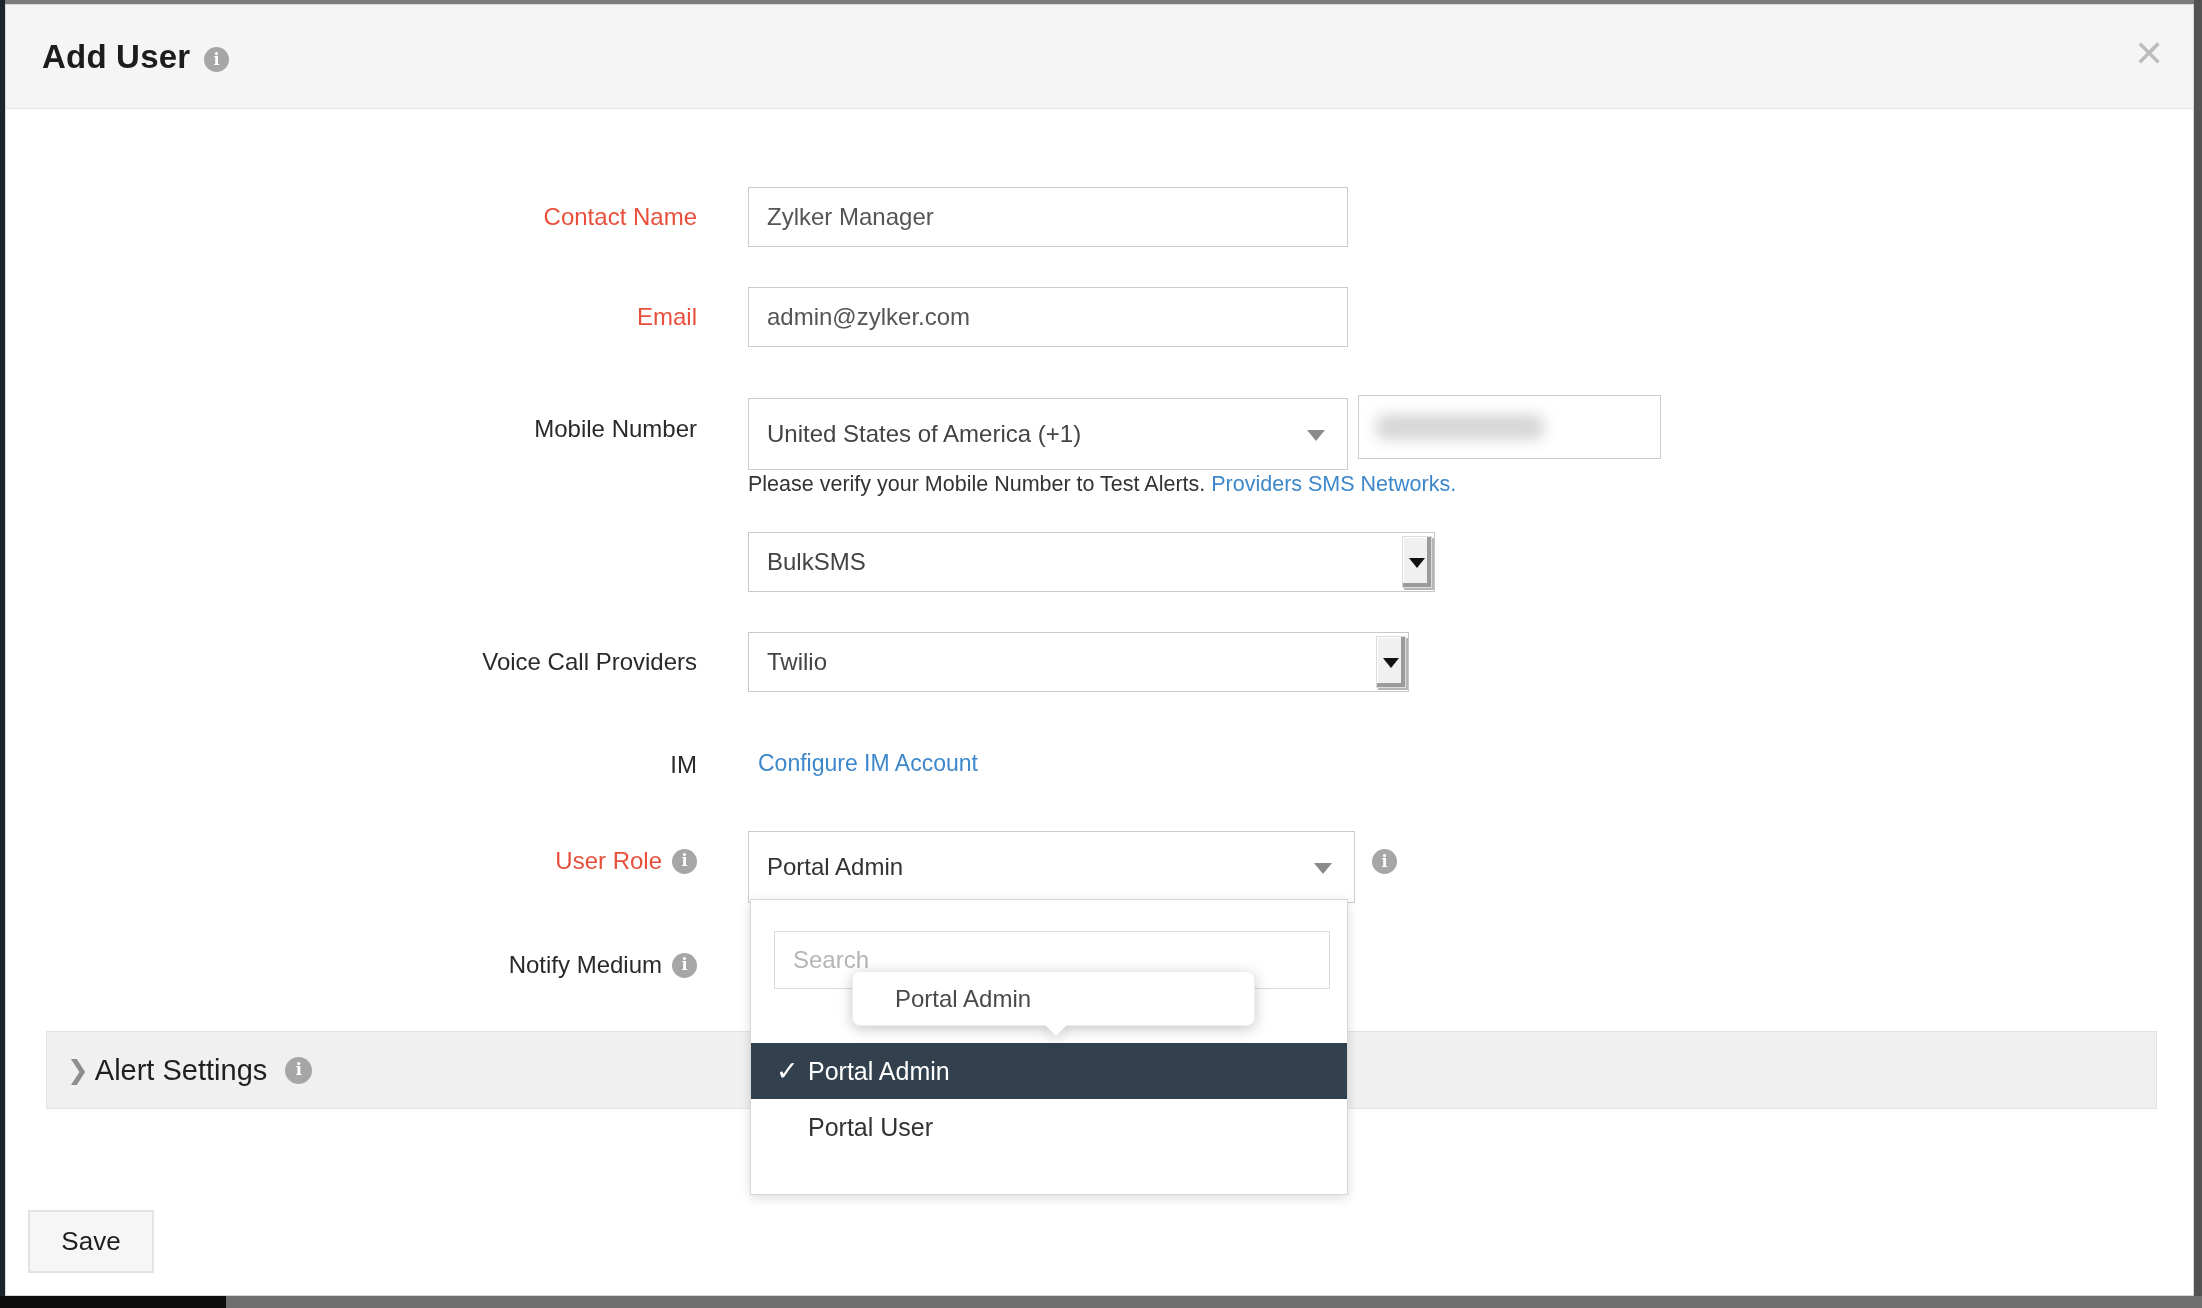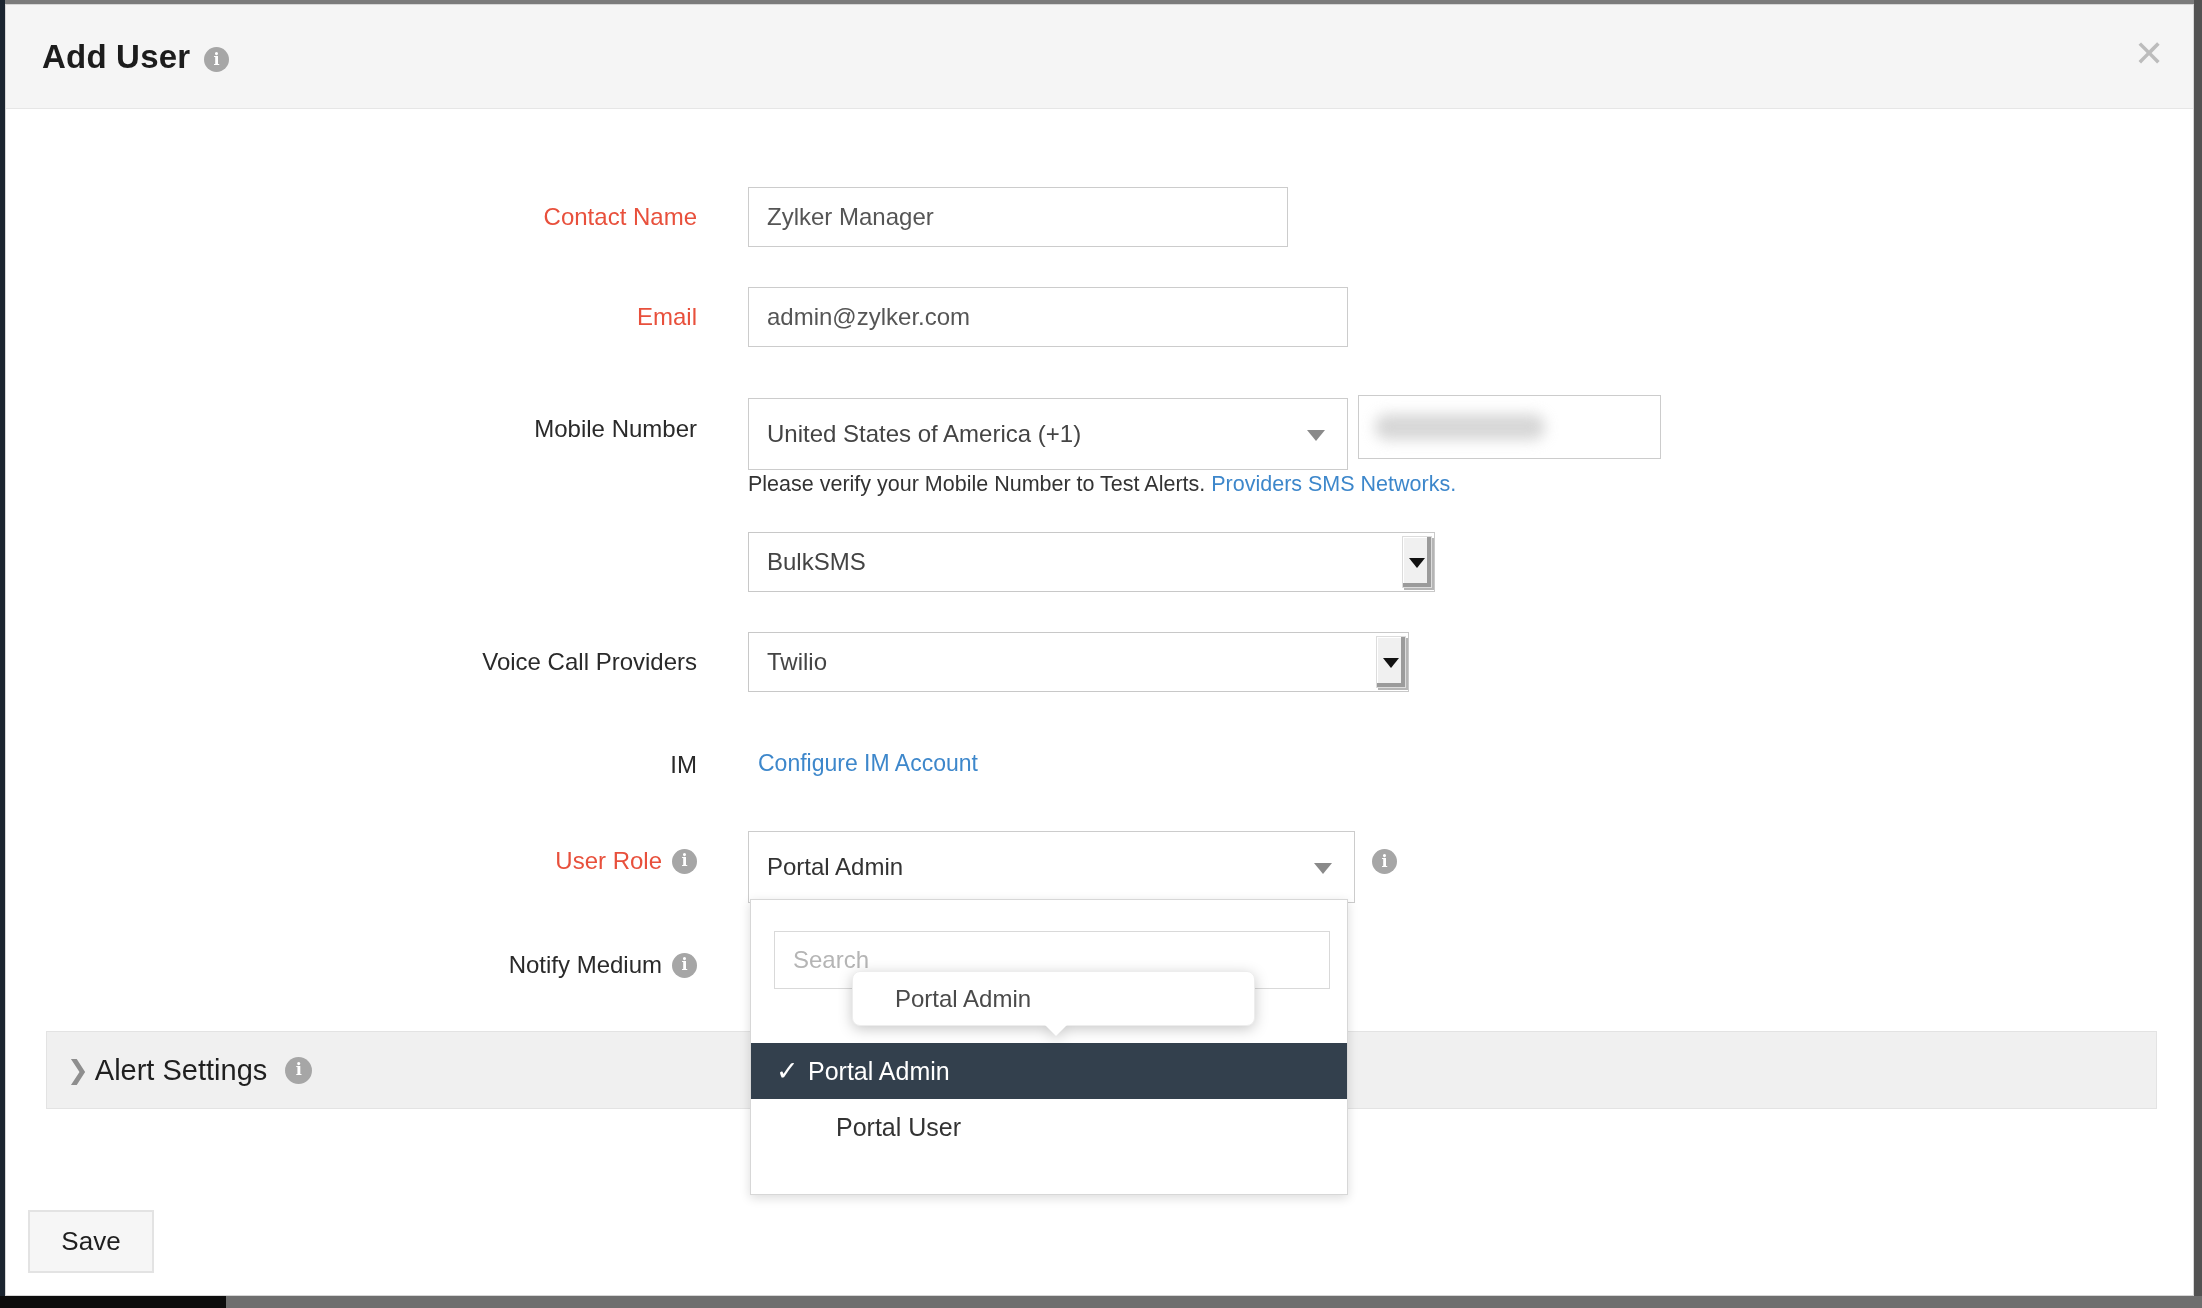--- a/index.html
+++ b/index.html
@@ -67,21 +67,21 @@
               border:1px solid #d7d7d7; box-shadow:0 3px 10px rgba(0,0,0,.14); z-index:20; }
   .dd-search { position:absolute; left:23px; top:31px; width:556px; height:58px; border:1px solid #d9d9d9;
                font-size:24px; color:#555; padding:0 18px; font-family:"Liberation Sans","DejaVu Sans",sans-serif; }
   .dd-search::placeholder { color:#b5b5b5; }
   .dd-option { position:absolute; left:0; width:100%; height:56px; display:flex; align-items:center;
                font-size:25px; color:#333333; cursor:pointer; }
   .dd-option .check { width:32px; margin-left:25px; font-size:27px; color:#ffffff; }
   .dd-option.selected { background:#33404d; color:#ffffff; }
   .dd-option .opt-label { margin-left:0; }
   .dd-option:not(.selected) .check { visibility:hidden; }
-  .opt-1 { top:143px; } .opt-2 { top:199px;padding-left:28px; }
+  .opt-1 { top:143px; } .opt-2 { top:199px; }
 
   
   .tooltip-wrap { position:absolute; left:852px; top:971px; z-index:30; filter:drop-shadow(0 3px 7px rgba(0,0,0,.22)); }
   .tooltip { width:403px; height:55px; background:#ffffff; border:1px solid #ededed; border-radius:8px;
              display:flex; align-items:center; padding-left:42px; font-size:24px; color:#4a4a4a; }
   .tooltip-caret { position:absolute; left:193px; top:54px; width:0; height:0;
                    border-left:11px solid transparent; border-right:11px solid transparent; border-top:11px solid #ffffff; }
 
   
   .alert-bar { position:absolute; left:46px; top:1031px; width:2111px; height:78px; background:#f0f0f0;
@@ -109,21 +109,21 @@
 
   <div class="canvas">
 
     <div class="title">Add User</div>
     <span class="info-icon title-info">i</span>
     <div class="close-x">✕</div>
 
     <div class="field-label required" style="top:202px;">
       <span>Contact Name</span>
     </div>
-    <input class="text-input" style="left: 748px; top: 187px; width: 540px;" value="Zylker Manager">
+    <input class="text-input" style="left: 748px; top: 187px; width: 600px;" value="Zylker Manager">
 
     <div class="field-label required" style="top:302px;">
       <span>Email</span>
     </div>
     <input class="text-input" style="left: 748px; top: 287px; width: 600px;" value="admin@zylker.com">
 
     <div class="field-label" style="top:413px;align-items:flex-end;">
       <span>Mobile Number</span>
     </div>
     <div class="custom-select" style="left:748px; top:398px; width:600px;">

